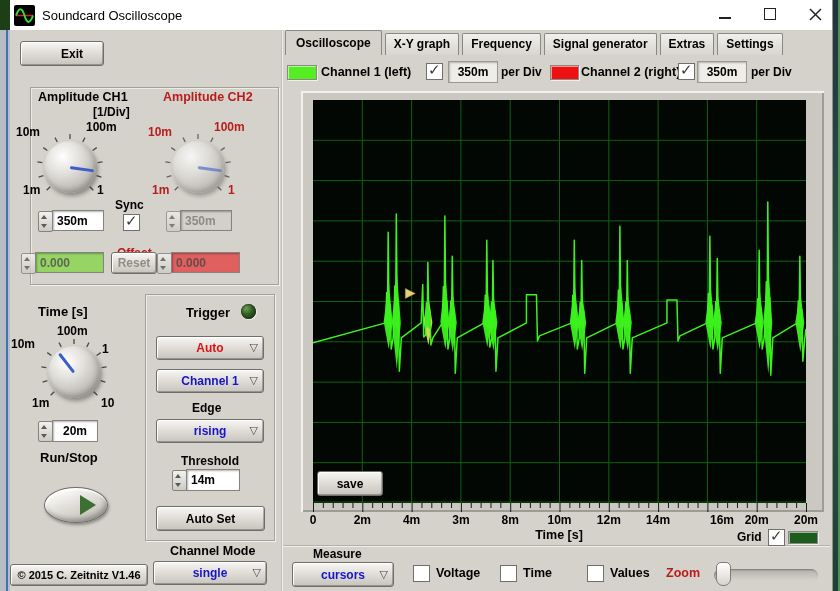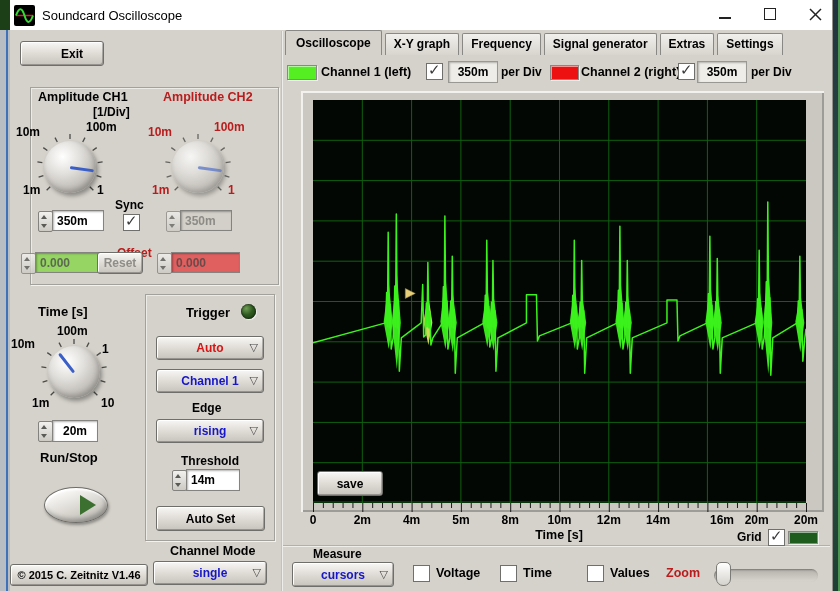--- a/index.html
+++ b/index.html
@@ -159,21 +159,21 @@
   <div class="field" style="left:42px;top:210px;width:46px;height:19px;">350m</div>
   <span class="spin" style="left:156px;top:211px;opacity:.7;"></span>
   <div class="field dis" style="left:170px;top:210px;width:46px;height:19px;">350m</div>
 
   <span class="lbl" style="left:105px;top:198px;">Sync</span>
   <span class="cb checked" style="left:113px;top:214px;"></span>
 
   <span class="lbl gray" style="left:107px;top:246px;">Offset</span>
   <span class="spin" style="left:11px;top:253px;opacity:.8;"></span>
   <div class="field" style="left:25px;top:252px;width:63px;height:19px;background:#96d564;color:#5c6a52;">0.000</div>
-  <div class="btn raised" style="left:87px;top:252px;width:44px;height:20px;color:#8f8d88;">Reset</div>
+  <div class="btn raised" style="left:101px;top:252px;width:44px;height:20px;color:#8f8d88;">Reset</div>
   <span class="spin" style="left:147px;top:253px;opacity:.8;"></span>
   <div class="field" style="left:161px;top:252px;width:63px;height:19px;background:#e06060;color:#6c4a4a;">0.000</div>
 
   <span class="lbl" style="left:28px;top:304px;font-size:13px;">Time [s]</span>
   <div class="knob" style="left:27px;top:335px;">
     <svg class="kticks" width="74" height="74">
         <line x1="17.201010126776666" y1="56.79898987322333" x2="13.665476220843928" y2="60.334523779156065" stroke="#4a4a46" stroke-width="1.3"></line>
         <line x1="10.370417543735702" y1="45.65247584249853" x2="5.615134962259933" y2="47.197560814373276" stroke="#4a4a46" stroke-width="1.3"></line>
         <line x1="9.344726463336144" y1="32.619834978873534" x2="4.406284760360457" y2="31.83766265367238" stroke="#4a4a46" stroke-width="1.3"></line>
         <line x1="14.347524157501475" y1="20.54201293581075" x2="10.302439185626739" y2="17.603086674348383" stroke="#4a4a46" stroke-width="1.3"></line>
@@ -349,21 +349,21 @@
       <line x1="454.06" y1="0" x2="454.06" y2="5" stroke="#1a1a1a" stroke-width="1"></line>
       <line x1="463.91999999999996" y1="0" x2="463.91999999999996" y2="5" stroke="#1a1a1a" stroke-width="1"></line>
       <line x1="473.78" y1="0" x2="473.78" y2="5" stroke="#1a1a1a" stroke-width="1"></line>
       <line x1="483.64" y1="0" x2="483.64" y2="5" stroke="#1a1a1a" stroke-width="1"></line>
       <line x1="493.5" y1="0" x2="493.5" y2="9" stroke="#1a1a1a" stroke-width="1"></line>
     </svg>
   <div id="xlabels" class="abs" style="left:303px;top:513px;width:493px;height:14px;">
       <span class="xlab" style="left: 0px;">0</span>
       <span class="xlab" style="left: 49.3px;">2m</span>
       <span class="xlab" style="left: 98.6px;">4m</span>
-      <span class="xlab" style="left: 147.9px;">5m</span>
+      <span class="xlab" style="left: 147.9px;">3m</span>
       <span class="xlab" style="left: 197.2px;">8m</span>
       <span class="xlab" style="left: 246.5px;">10m</span>
       <span class="xlab" style="left: 295.8px;">12m</span>
       <span class="xlab" style="left: 345.1px;">14m</span>
       <span class="xlab" style="left: 409px;">16m</span>
       <span class="xlab" style="left: 443.7px;">20m</span>
       <span class="xlab" style="left: 493px;">20m</span>
     </div>
   <div class="abs" style="left:449px;top:528px;width:200px;text-align:center;font-weight:bold;font-size:12.5px;">Time [s]</div>
 

